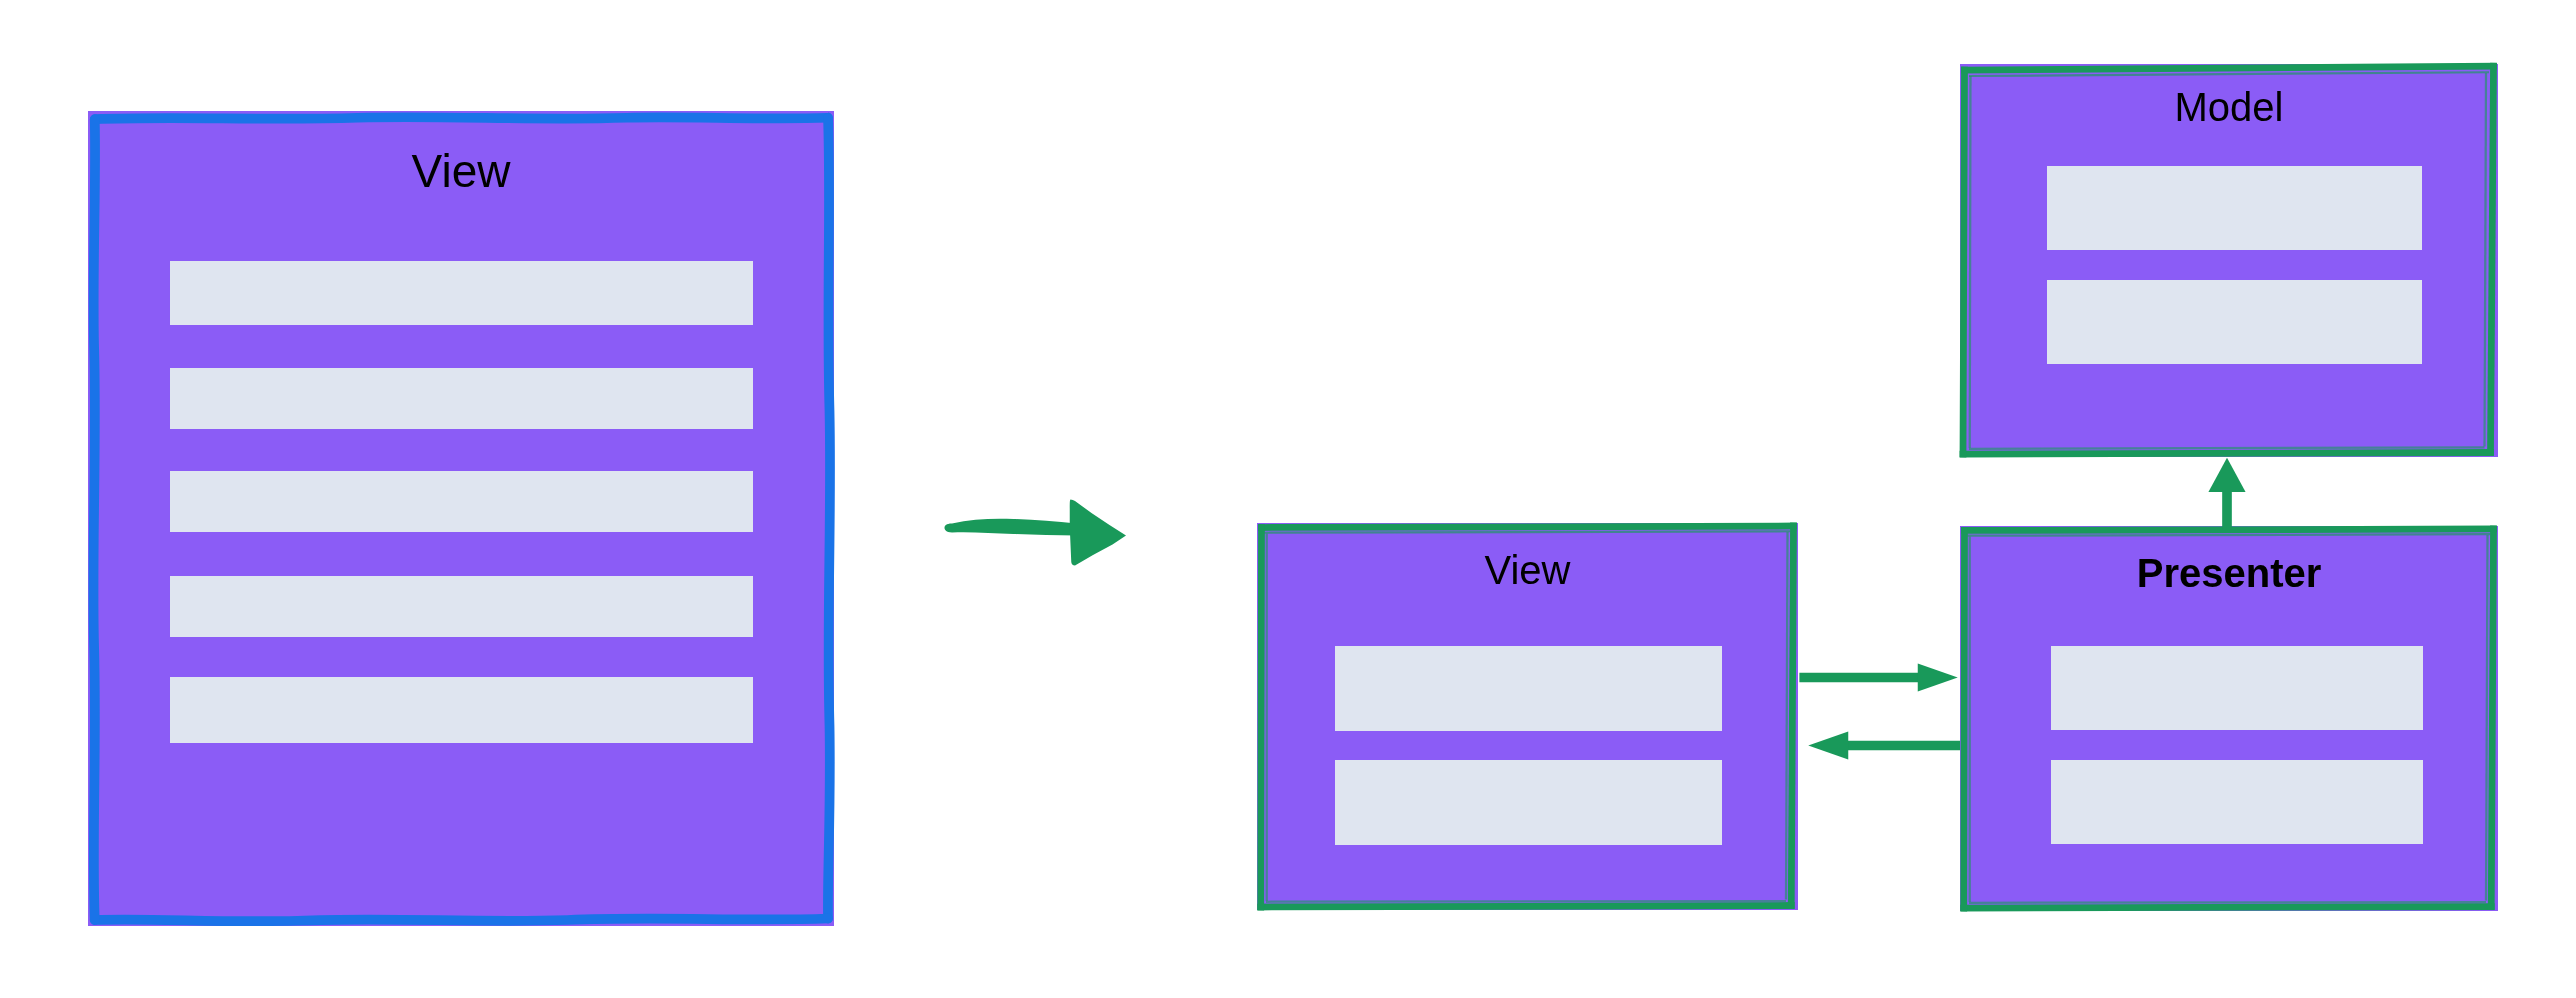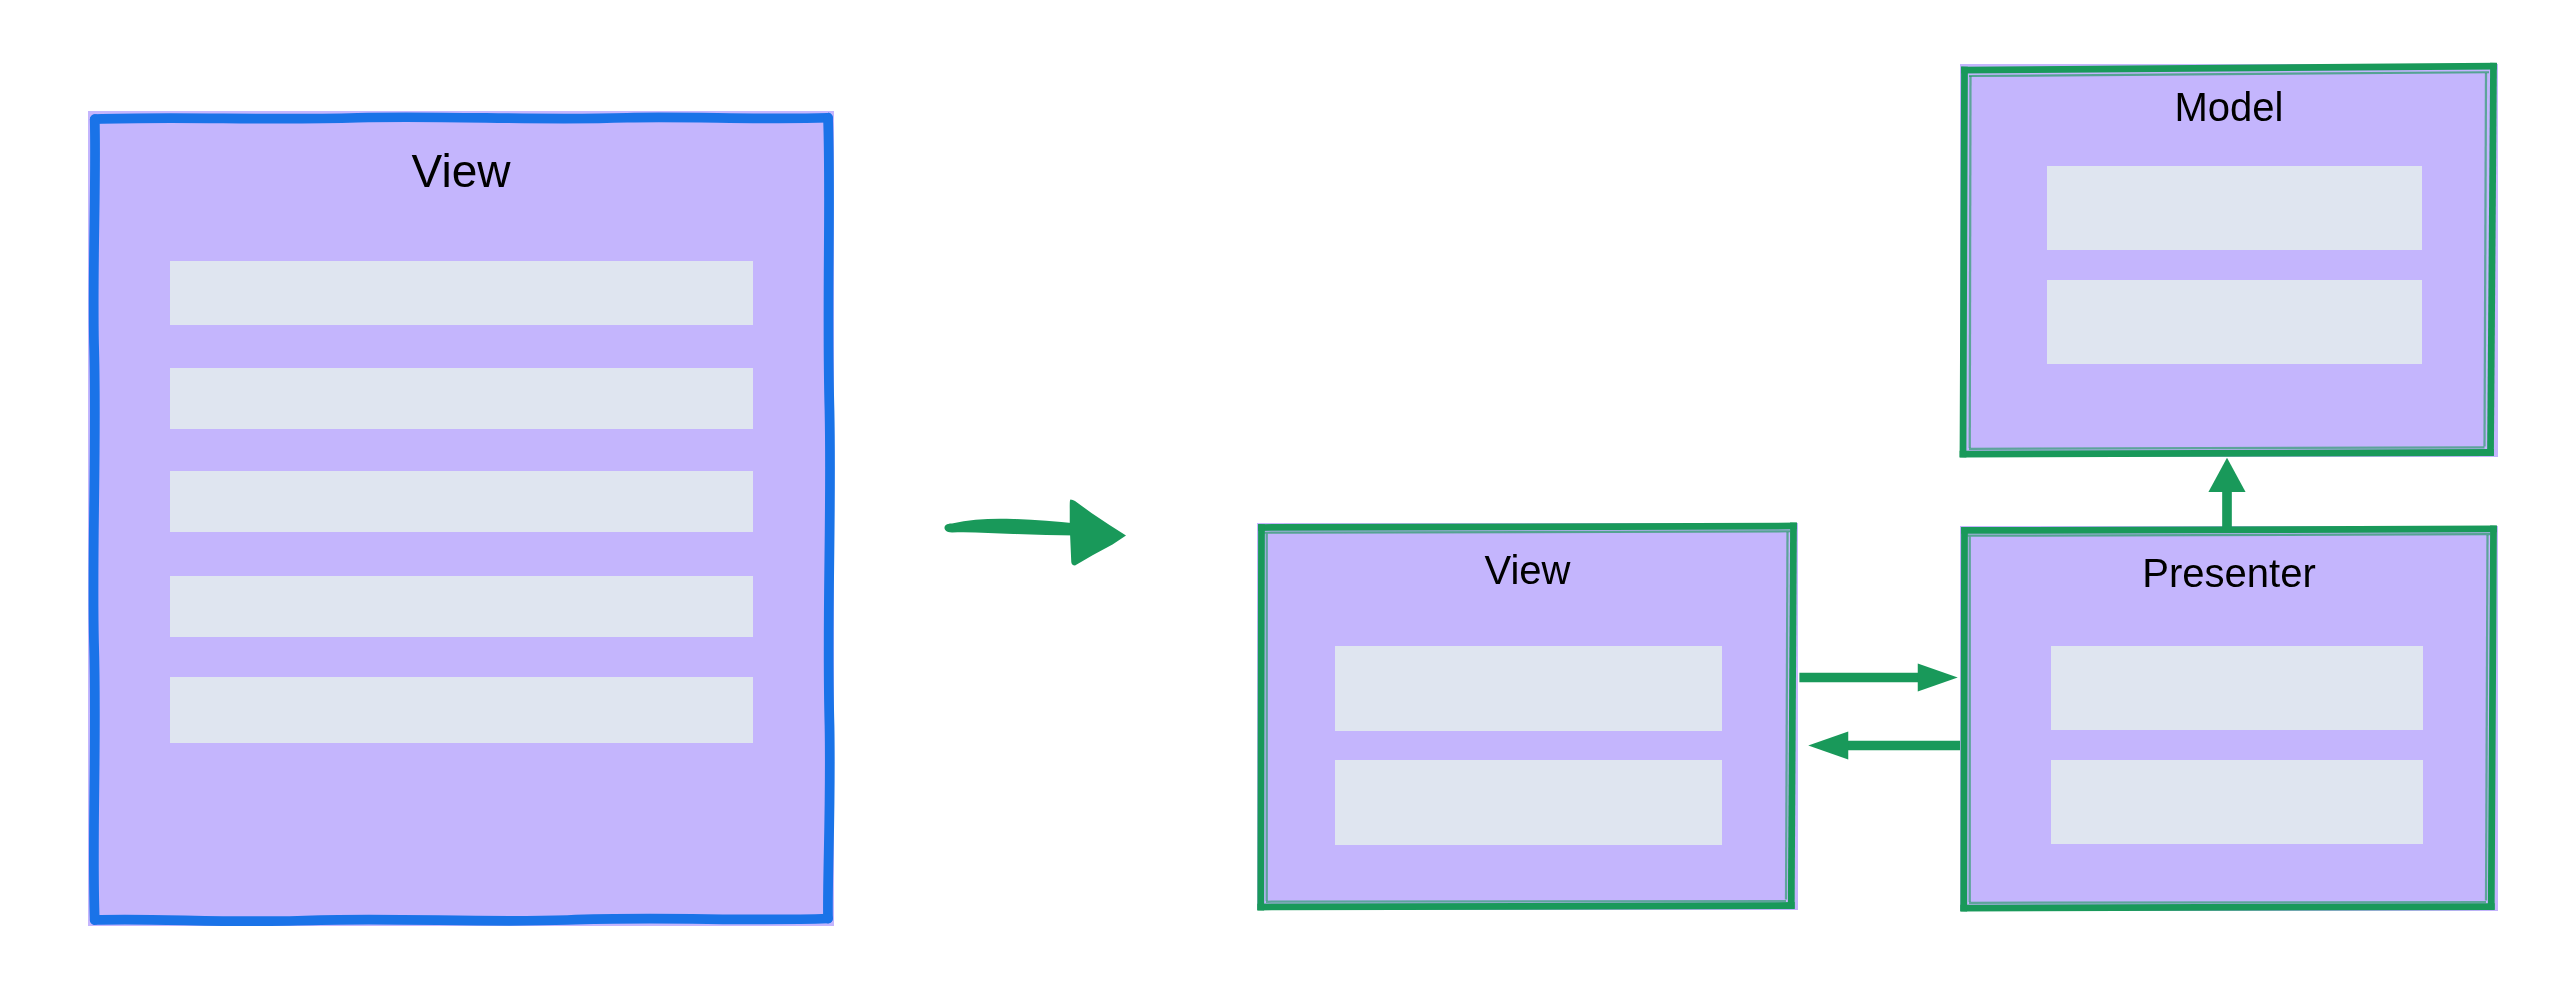--- a/index.html
+++ b/index.html
@@ -13,21 +13,21 @@
   }
   #canvas {
     position: relative;
     width: 2576px;
     height: 998px;
     background: #ffffff;
     overflow: hidden;
   }
   .box {
     position: absolute;
-    background: #c4b5fd;
+    background: #8b5cf6;
     box-sizing: border-box;
   }
   .box-svg {
     position: absolute;
     left: 0;
     top: 0;
     width: 100%;
     height: 100%;
     overflow: visible;
     pointer-events: none;
@@ -75,20 +75,21 @@
   
   #presenter-box {
     left: 1960px;
     top: 526px;
     width: 538px;
     height: 385px;
   }
   #presenter-box .box-title {
     top: 27px;
     font-size: 40px;
+    font-weight: bold;
   }
 
   
   #model-box {
     left: 1960px;
     top: 64px;
     width: 538px;
     height: 393px;
   }
   #model-box .box-title {

